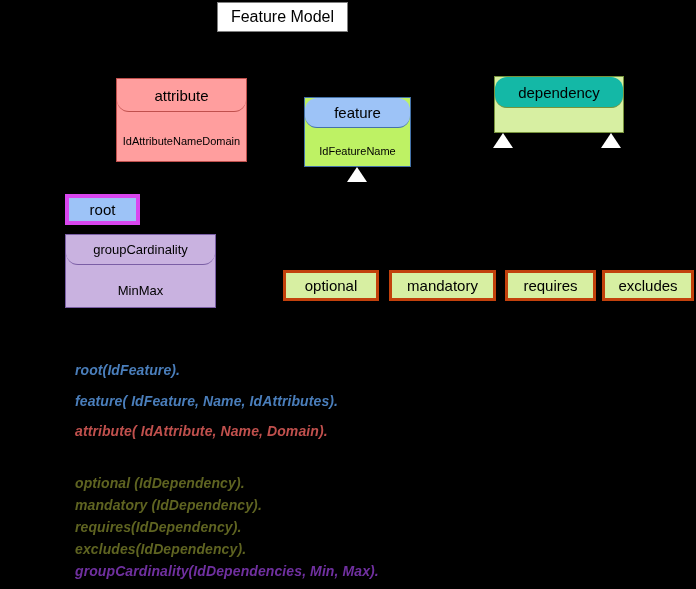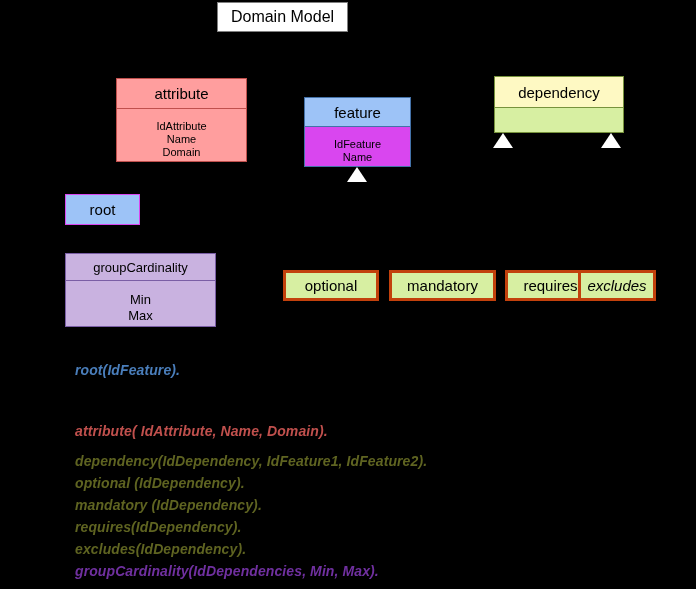--- a/index.html
+++ b/index.html
@@ -44,46 +44,47 @@
     flex-direction: column;
   }
   .entity .hdr {
     display: flex;
     align-items: center;
     justify-content: center;
     font-size: 15px;
     color: #000000;
     box-sizing: border-box;
     white-space: nowrap;
+    border-radius: 12px;
   }
   .entity .body {
     flex: 1;
     display: flex;
-    flex-direction: column;
+    flex-direction: row;
     align-items: center;
     justify-content: center;
     box-sizing: border-box;
     padding: 2px 0;
     margin-top: 9px;
   }
   .entity .body .attr {
     font-size: 11px;
     line-height: 13px;
     color: #000000;
     white-space: nowrap;
   }
 
   
   .e-pink   { background: #ff9e9e; border: 1px solid #c0504d; }
   .e-pink   .hdr  { border-bottom: 1px solid #c0504d; background: #ff9e9e; }
-  .e-blue   { background: #d946ef; border: 1px solid #4472a8; }
+  .e-blue   { background: #bef264; border: 1px solid #4472a8; }
   .e-blue   .hdr  { border-bottom: 1px solid #4472a8; background: #9dc3f7; }
-  .e-blue-solo { background: #9dc3f7; border: 1px solid #d946ef; }
+  .e-blue-solo { background: #9dc3f7; border: 4px solid #d946ef; }
   .e-green  { background: #d7efa2; border: 1px solid #77933c; }
-  .e-green  .hdr  { border-bottom: 1px solid #77933c; background: #fef9c3; }
+  .e-green  .hdr  { border-bottom: 1px solid #77933c; background: #14b8a6; }
   .e-green-solo { background: #d7efa2; border: 3px solid #c2410c; }
   .e-purple { background: #c9b2e0; border: 1px solid #7a5ea5; }
   .e-purple .hdr  { border-bottom: 1px solid #7a5ea5; background: #c9b2e0; }
 
   .solo {
     position: absolute;
     box-sizing: border-box;
     display: flex;
     align-items: center;
     justify-content: center;
@@ -115,21 +116,21 @@
   .c-blue   { color: #4a7ebb; }
   .c-red    { color: #c0504d; }
   .c-olive  { color: #5f6421; }
   .c-purple { color: #7030a0; }
 </style>
 </head>
 <body>
 
 <div id="canvas">
 
-  <div class="title-box">Domain Model</div>
+  <div class="title-box">Feature Model</div>
 
   <div class="entity e-pink" style="left:116px; top:78px; width:131px; height:84px;">
     <div class="hdr" style="height:33px;">attribute</div>
     <div class="body">
       <div class="attr">IdAttribute</div>
       <div class="attr">Name</div>
       <div class="attr">Domain</div>
     </div>
   </div>
 
@@ -143,38 +144,38 @@
   <div class="tri" style="left:347px; top:167px;"></div>
 
   <div class="entity e-green" style="left:494px; top:76px; width:130px; height:57px;">
     <div class="hdr" style="height:31px;">dependency</div>
   </div>
   <div class="tri" style="left:493px; top:133px;"></div>
   <div class="tri" style="left:601px; top:133px;"></div>
 
   <div class="solo e-blue-solo" style="left:65px; top:194px; width:75px; height:31px;">root</div>
 
-  <div class="entity e-purple" style="left:65px; top:253px; width:151px; height:74px;">
+  <div class="entity e-purple" style="left:65px; top:234px; width:151px; height:74px;">
     <div class="hdr" style="height:30px; font-size:13px;">groupCardinality</div>
     <div class="body">
       <div class="attr" style="font-size:13px; line-height:16px;">Min</div>
       <div class="attr" style="font-size:13px; line-height:16px;">Max</div>
     </div>
   </div>
 
   <div class="solo e-green-solo" style="left:283px; top:270px; width:96px; height:31px;">optional</div>
 
   <div class="solo e-green-solo" style="left:389px; top:270px; width:107px; height:31px;">mandatory</div>
 
   <div class="solo e-green-solo" style="left:505px; top:270px; width:91px; height:31px;">requires</div>
 
-  <div class="solo e-green-solo" style="left:578px; top:270px; width:78px; height:31px;font-style:italic;">excludes</div>
+  <div class="solo e-green-solo" style="left:602px; top:270px; width:92px; height:31px;">excludes</div>
 
   <div class="pred c-blue" style="top:362px;">root(IdFeature).</div>
+  <div class="pred c-blue" style="top:393px;">feature( IdFeature, Name, IdAttributes).</div>
   <div class="pred c-red" style="top:423px;">attribute( IdAttribute, Name, Domain).</div>
-  <div class="pred c-olive" style="top:453px;">dependency(IdDependency, IdFeature1, IdFeature2).</div>
   <div class="pred c-olive" style="top:475px;">optional (IdDependency).</div>
   <div class="pred c-olive" style="top:497px;">mandatory (IdDependency).</div>
   <div class="pred c-olive" style="top:519px;">requires(IdDependency).</div>
   <div class="pred c-olive" style="top:541px;">excludes(IdDependency).</div>
   <div class="pred c-purple" style="top:563px;">groupCardinality(IdDependencies, Min, Max).</div>
 
 </div>
 
 </body></html>

